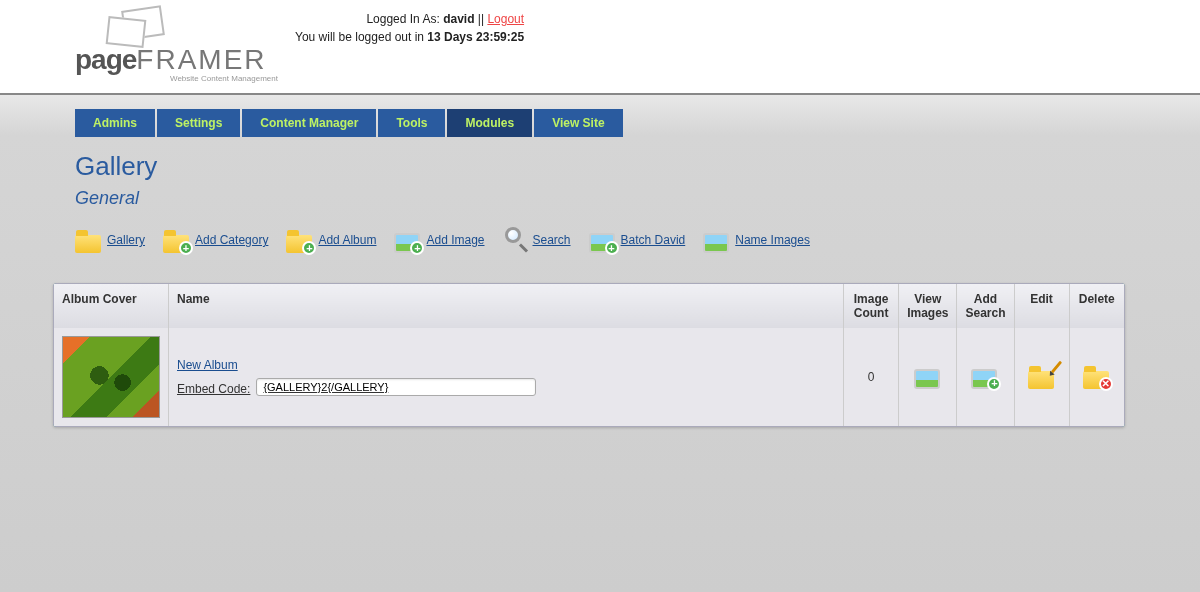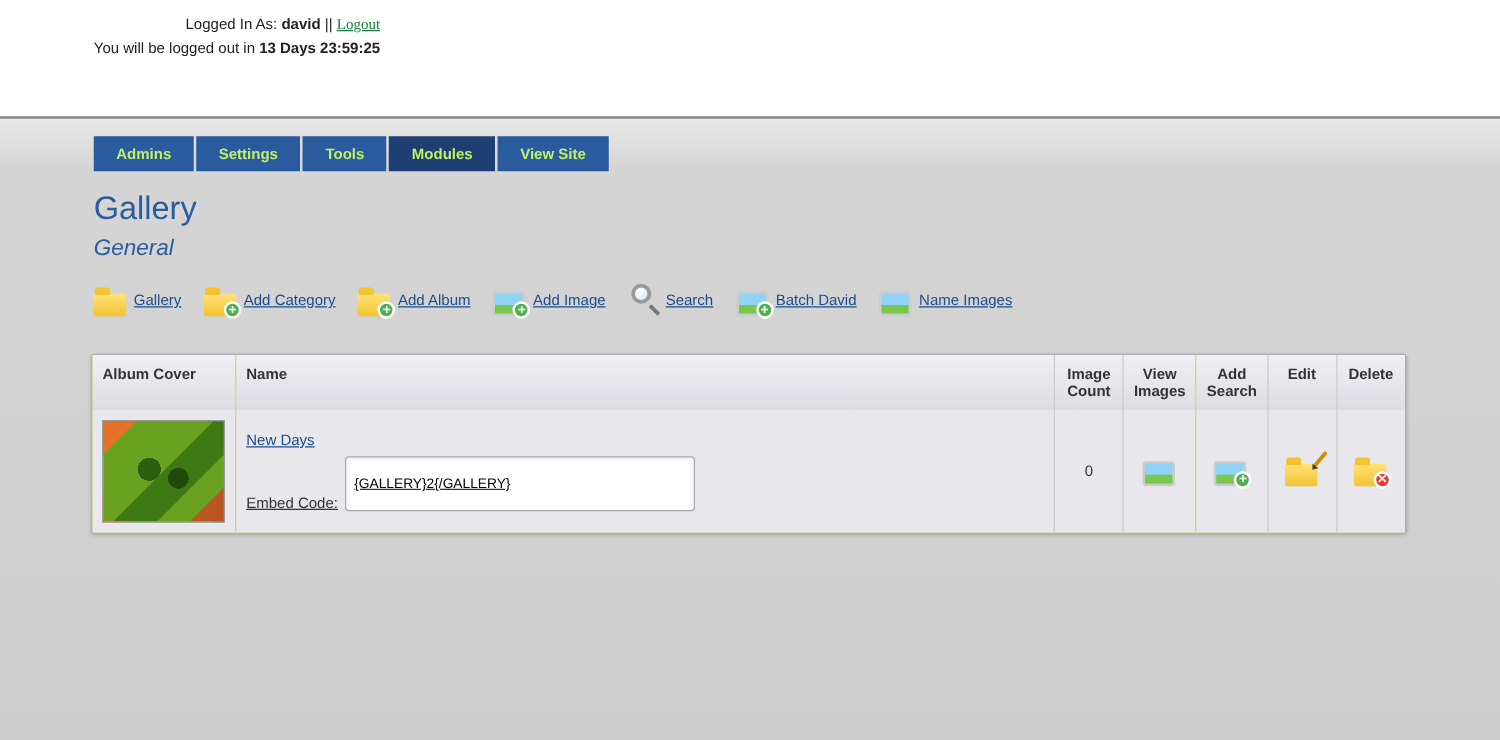--- a/index.html
+++ b/index.html
@@ -24,21 +24,21 @@
 .logo-text { position: absolute; top: 36px; left: 0; font-size: 28px; font-weight: bold; color: #555; letter-spacing: -1px;}
 .logo-text .p1 { color: #555; font-weight: 900;}
 .logo-text .p2 { color: #777; font-weight: 400; letter-spacing: 2px;}
 .logo-sub { position: absolute; top: 66px; left: 95px; font-size: 8px; color: #999;}
 .welcome { margin-left: 20px; padding-top: 4px; flex: 1;}
 .welcome-link { font-weight: bold; font-size: 12px; color: #222; text-decoration: underline;}
 .welcome-date { font-weight: bold; font-size: 12px; color: #222; margin-top: 4px;}
 .session { text-align: right; padding-top: 4px; font-size: 12px; color: #222;}
 .session .row1 { margin-bottom: 4px;}
 .session .bold { font-weight: bold;}
-.session a { color: #15803d; font-family: Liberation Serif, serif; }
+.session a { color: #ef4444; }
 
 
 .nav { display: flex; margin: 14px 0 0 75px;}
 .tab { background: #2a5b9f; color: #bef264; padding: 7px 18px; margin-right: 2px; font-size: 12px; font-weight: bold; cursor: pointer; }
 .tab.active { background: #1d3f73; }
 
 
 .page-title { color: #2a5b9f; font-size: 26px; font-weight: normal; margin: 14px 0 6px 75px;}
 .sub-title { color: #2a5b9f; font-size: 18px; margin: 0 0 18px 75px; font-style: italic;}
 
@@ -69,53 +69,64 @@
 .delete-badge {
   position: absolute; bottom: -2px; right: -2px; width: 14px; height: 14px; border-radius: 50%;
   background: #e53935; border: 2px solid #fff; display: flex; align-items: center; justify-content: center;
   color: #fff; font-size: 10px; font-weight: bold; line-height:1;
 }
 .edit-folder { position: relative; width: 26px; height: 22px;}
 .edit-folder .pencil { position: absolute; top: -3px; right: -2px; width: 3px; height: 14px; background: #d48b00; transform: rotate(40deg); border-radius: 1px;}
 .edit-folder .pencil::after { content:""; position:absolute; bottom:-4px; left:-1px; border-left:3px solid transparent; border-right:3px solid transparent; border-top:4px solid #444;}
 
 
-.table-wrap { margin: 30px 75px 0 73px; border: 1px solid #aab; border-radius: 3px; box-shadow: 0 1px 3px rgba(0,0,0,0.2); background: #fde047;}
+.table-wrap { margin: 30px 75px 0 53px; border: 1px solid #aab; border-radius: 3px; box-shadow: 0 1px 3px rgba(0,0,0,0.2); background: #14b8a6;}
 table { width: 100%; border-collapse: collapse;}
 th { background: linear-gradient(to bottom, #f0f0f4, #dcdce2); text-align: left; padding: 8px 8px; font-size: 12px; font-weight: bold; color: #333; border-right: 1px solid #ccc; vertical-align: top;}
 th:last-child { border-right: none;}
 td { background: #e8e7ec; padding: 8px; border-right: 1px solid #ccc; vertical-align: middle;}
 td:last-child { border-right: none;}
 .col-cover { width: 105px;}
 .col-name { }
 .col-small { width: 55px; text-align: center;}
 .cover-img { width: 98px; height: 82px; background: linear-gradient(135deg, #e67028 0 15%, #6aa121 15% 50%, #3d7a14 50% 70%, #6aa121 70% 85%, #bb5522 85%); border: 1px solid #999; position: relative;}
 .cover-img::after { content:""; position:absolute; left:20%; top:30%; width:60%; height:45%; background: radial-gradient(circle at 30% 40%, #2e5d10 20%, transparent 20%), radial-gradient(circle at 70% 60%, #1f4a0a 18%, transparent 18%);}
 .embed-row { display: flex; align-items: flex-end; gap: 6px; margin-top: 6px; text-decoration: underline;}
-.embed-input { border: 1px solid #aaa; border-radius: 3px; padding: 15px 6px; width: 280px; font-size: 11px; background: #fff; box-shadow: inset 0 1px 2px rgba(0,0,0,0.1);}
+.embed-input { border: 1px solid #aaa; border-radius: 3px; padding: 2px 6px; width: 280px; font-size: 11px; background: #fff; box-shadow: inset 0 1px 2px rgba(0,0,0,0.1);}
 .center { text-align: center;}
 .icon-cell { display: inline-block; position: relative; width: 28px; height: 26px;}
 </style>
 </head>
 <body>
 
 <div class="header">
+  <div class="logo">
+    <div class="logo-frames">
+      <div class="logo-frame lf1"></div>
+      <div class="logo-frame lf2"></div>
+    </div>
+    <div class="logo-text">
+      <span class="p1">page</span><span class="p2">FRAMER</span>
+    </div>
+    <div class="logo-sub">Website Content Management</div>
+  </div>
   <div class="session">
     <div class="row1">
       <span>Logged In As: </span><span class="bold">david</span><span> || </span><a>Logout</a>
     </div>
     <div>
       <span>You will be logged out in </span><span class="bold">13 Days 23:59:25</span>
     </div>
   </div>
 </div>
 
 <div class="nav">
   <div class="tab">Admins</div>
   <div class="tab">Settings</div>
+  <div class="tab">Content Manager</div>
   <div class="tab">Tools</div>
   <div class="tab active">Modules</div>
   <div class="tab">View Site</div>
 </div>
 
 <div class="page-title">Gallery</div>
 <div class="sub-title">General</div>
 
 <div class="actions">
   <div class="action">
@@ -179,21 +190,21 @@
         <th class="col-small">Edit</th>
         <th class="col-small">Delete</th>
       </tr>
     </thead>
     <tbody>
       <tr>
         <td class="col-cover">
           <div class="cover-img"></div>
         </td>
         <td>
-          <a>New Days</a>
+          <a>New Album</a>
           <div class="embed-row">
             <span>Embed Code:</span>
             <input class="embed-input" type="text" readonly="" value="{GALLERY}2{/GALLERY}" style="">
           </div>
         </td>
         <td class="center">0</td>
         <td class="center">
           <span class="icon-cell">
             <span class="picture"></span>
           </span>

